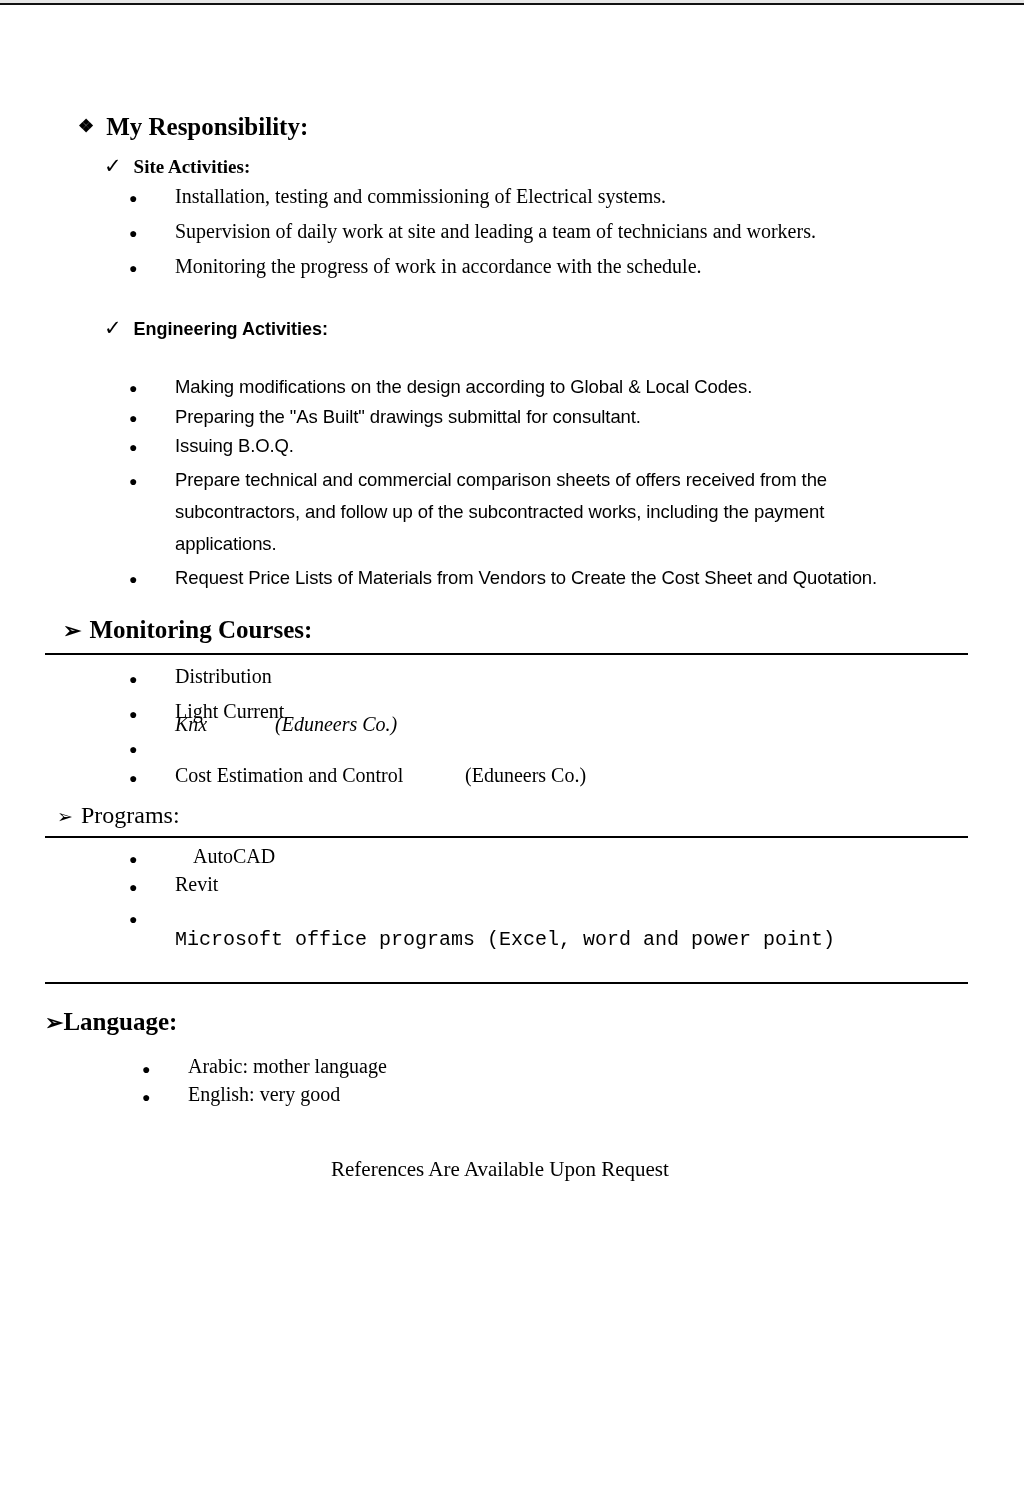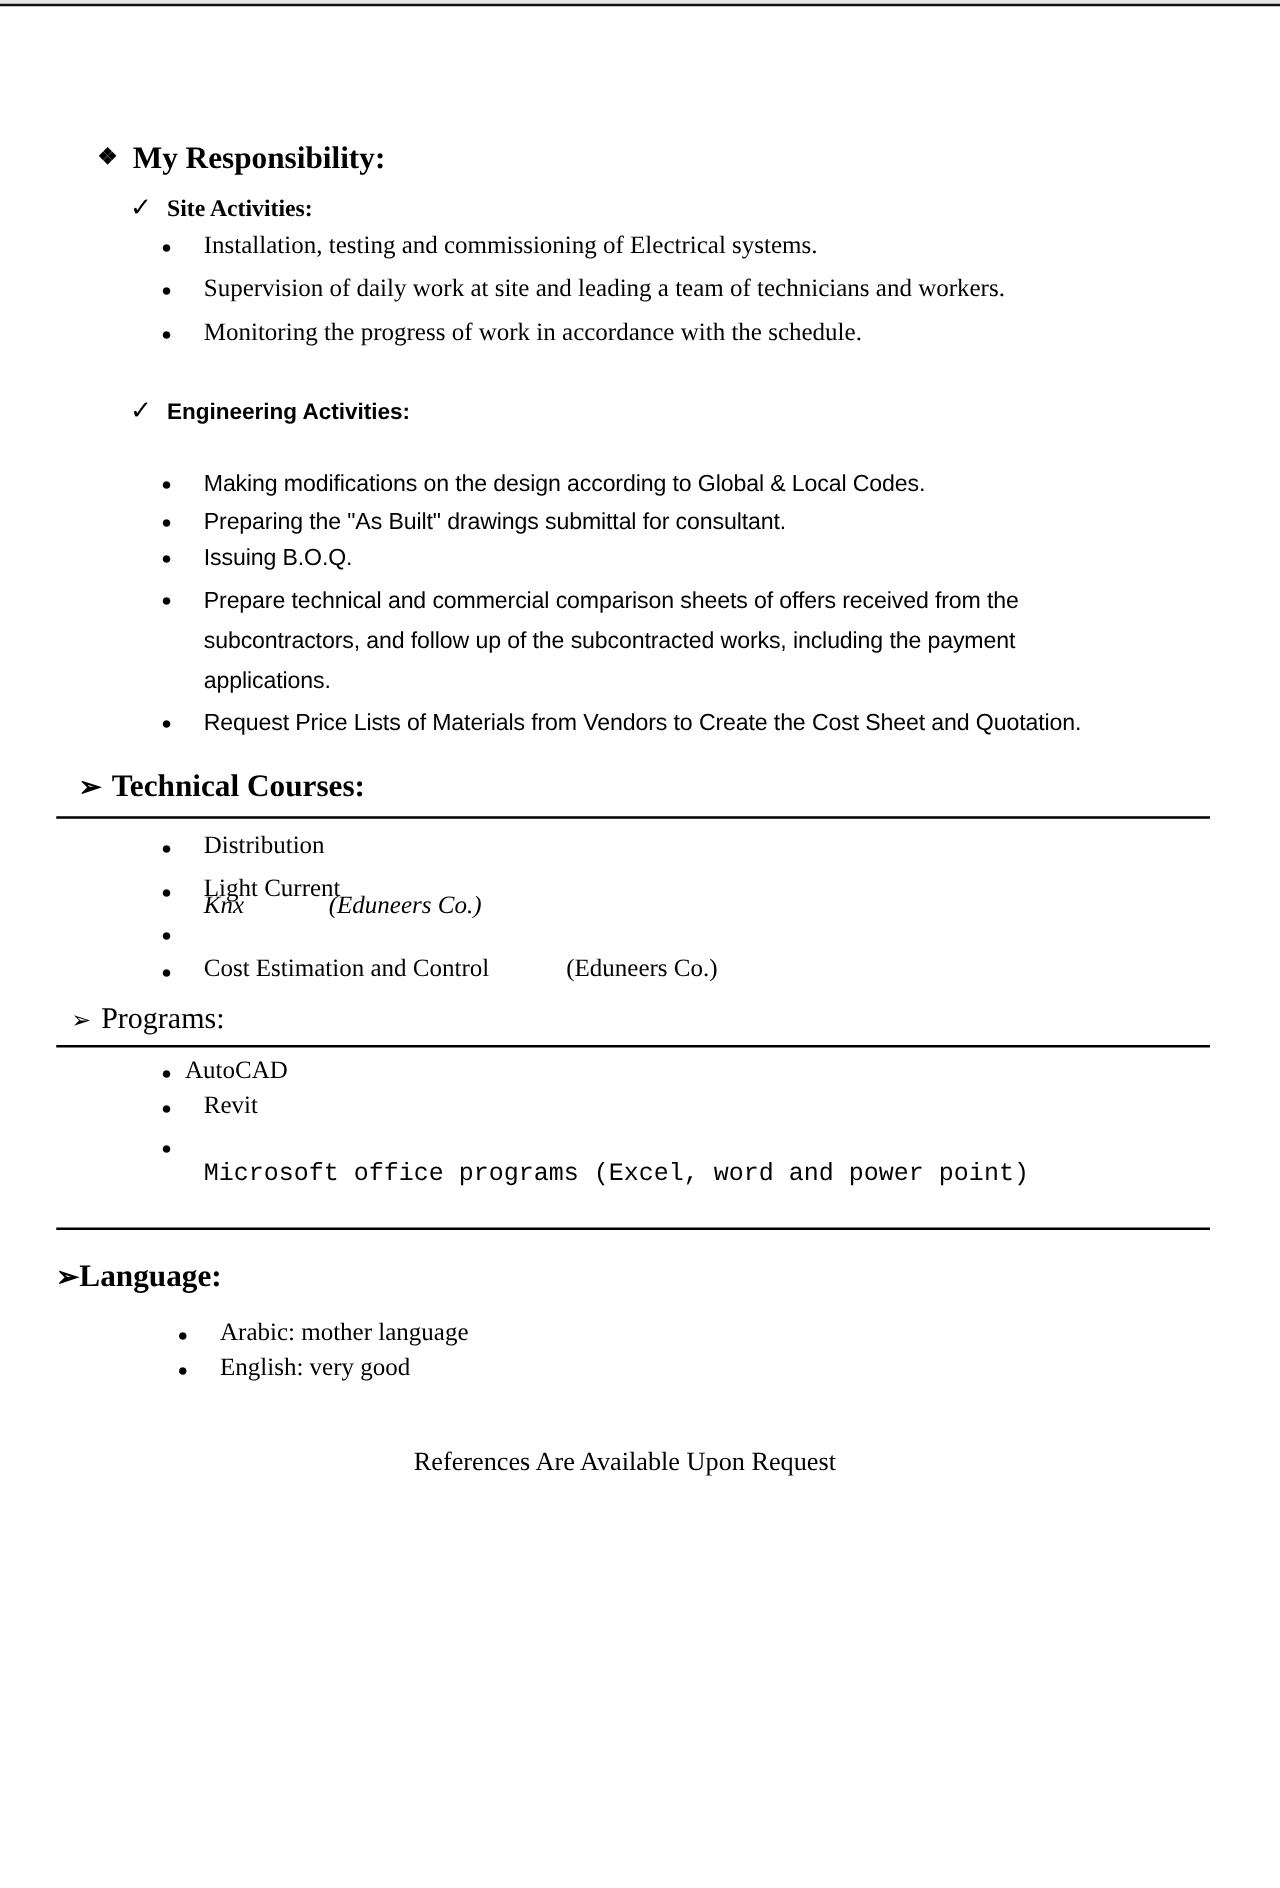--- a/index.html
+++ b/index.html
@@ -8,21 +8,21 @@
   .top-rule { position: absolute; left: 0; top: 3px; width: 1024px; height: 2px; background: #111; }
   .serif { font-family: "Liberation Serif", "DejaVu Serif", serif; }
   .sans { font-family: Liberation Sans, sans-serif; }
   .abs { position: absolute; white-space: nowrap; }
 
   .h-resp { left: 78px; top: 84px; font-size: 25px; font-weight: bold; margin-top: 29px; }
   .h-resp .diamond { font-size: 18px; margin-right: 12px; position: relative; top: -3px; }
   .sub { font-size: 19px; font-weight: bold; }
   .sub .check { font-weight: normal; font-size: 21px; margin-right: 12px; }
   .bullet { position: absolute; font-size: 14px; }
-  .item { position: absolute; white-space: nowrap; }
+  .item { position: absolute; white-space: nowrap; margin-left: 12px; }
   .serif-item { font-size: 20px; }
   .sans-item { font-size: 18.5px; letter-spacing: -0.1px; }
   .sec-title { font-weight: bold; font-size: 25px; }
   .arrow { font-size: 22px; margin-right: 8px; }
   .rule { position: absolute; left: 45px; width: 923px; height: 2px; background: #000; }
   .ref { font-size: 21px; text-underline-offset: 3px; }
 </style>
 </head>
 <body>
 
@@ -55,40 +55,40 @@
 <span class="bullet serif" style="left:129px; top:440px;">●</span>
 <div class="item sans sans-item" style="left:163px; top:435px;">Issuing B.O.Q.</div>
 <span class="bullet serif" style="left:129px; top:474px;">●</span>
 <div class="item sans sans-item" style="left:163px; top:469px;">Prepare technical and commercial comparison sheets of offers received from the</div>
 <div class="item sans sans-item" style="left:163px; top:501px;">subcontractors, and follow up of the subcontracted works, including the payment</div>
 <div class="item sans sans-item" style="left:163px; top:533px;">applications.</div>
 <span class="bullet serif" style="left:129px; top:572px;">●</span>
 <div class="item sans sans-item" style="left:163px; top:567px;">Request Price Lists of Materials from Vendors to Create the Cost Sheet and Quotation.</div>
 
 <div class="abs serif sec-title" style="left:63px; top:616px;">
-  <span class="arrow">➢</span><span>Technical Courses:</span>
+  <span class="arrow">➢</span><span>Monitoring Courses:</span>
 </div>
 <div class="rule" style="top:653px;"></div>
 
 <span class="bullet serif" style="left:129px; top:672px;">●</span>
 <div class="item serif serif-item" style="left:163px; top:665px;"><span>Distribution</span></div>
 <span class="bullet serif" style="left:129px; top:707px;">●</span>
 <div class="item serif serif-item" style="left:163px; top:700px;"><span>Light Current</span></div>
 <span class="bullet serif" style="left:129px; top:742px;">●</span>
 <div class="item serif serif-item" style="left:163px; top:713px;font-style:italic;"><span>Knx</span><span class="abs" style="left:100px; top:0;">(Eduneers Co.)</span></div>
 <span class="bullet serif" style="left:129px; top:771px;">●</span>
 <div class="item serif serif-item" style="left:163px; top:764px;"><span>Cost Estimation and Control</span><span class="abs" style="left:290px; top:0;">(Eduneers Co.)</span></div>
 
 <div class="abs serif" style="left:57px; top:802px; font-size:24px;">
   <span class="arrow" style="font-size:19px;">➢</span><span>Programs:</span>
 </div>
 <div class="rule" style="top:836px;"></div>
 
 <span class="bullet serif" style="left:129px; top:852px;">●</span>
-<div class="item serif serif-item" style="left:148px; top:845px;">AutoCAD</div>
+<div class="item serif serif-item" style="left:181px; top:845px;">AutoCAD</div>
 <span class="bullet serif" style="left:129px; top:880px;">●</span>
 <div class="item serif serif-item" style="left:163px; top:873px;">Revit</div>
 <span class="bullet serif" style="left:129px; top:912px;">●</span>
 <div class="item serif serif-item" style="left:163px; top:928px;font-family:Liberation Mono, monospace;">Microsoft office programs (Excel, word and power point)</div>
 
 <div class="rule" style="top:982px;"></div>
 
 <div class="abs serif sec-title" style="left:45px; top:1008px;">
   <span class="arrow" style="margin-right:0;">➢</span><span>Language:</span>
 </div>

